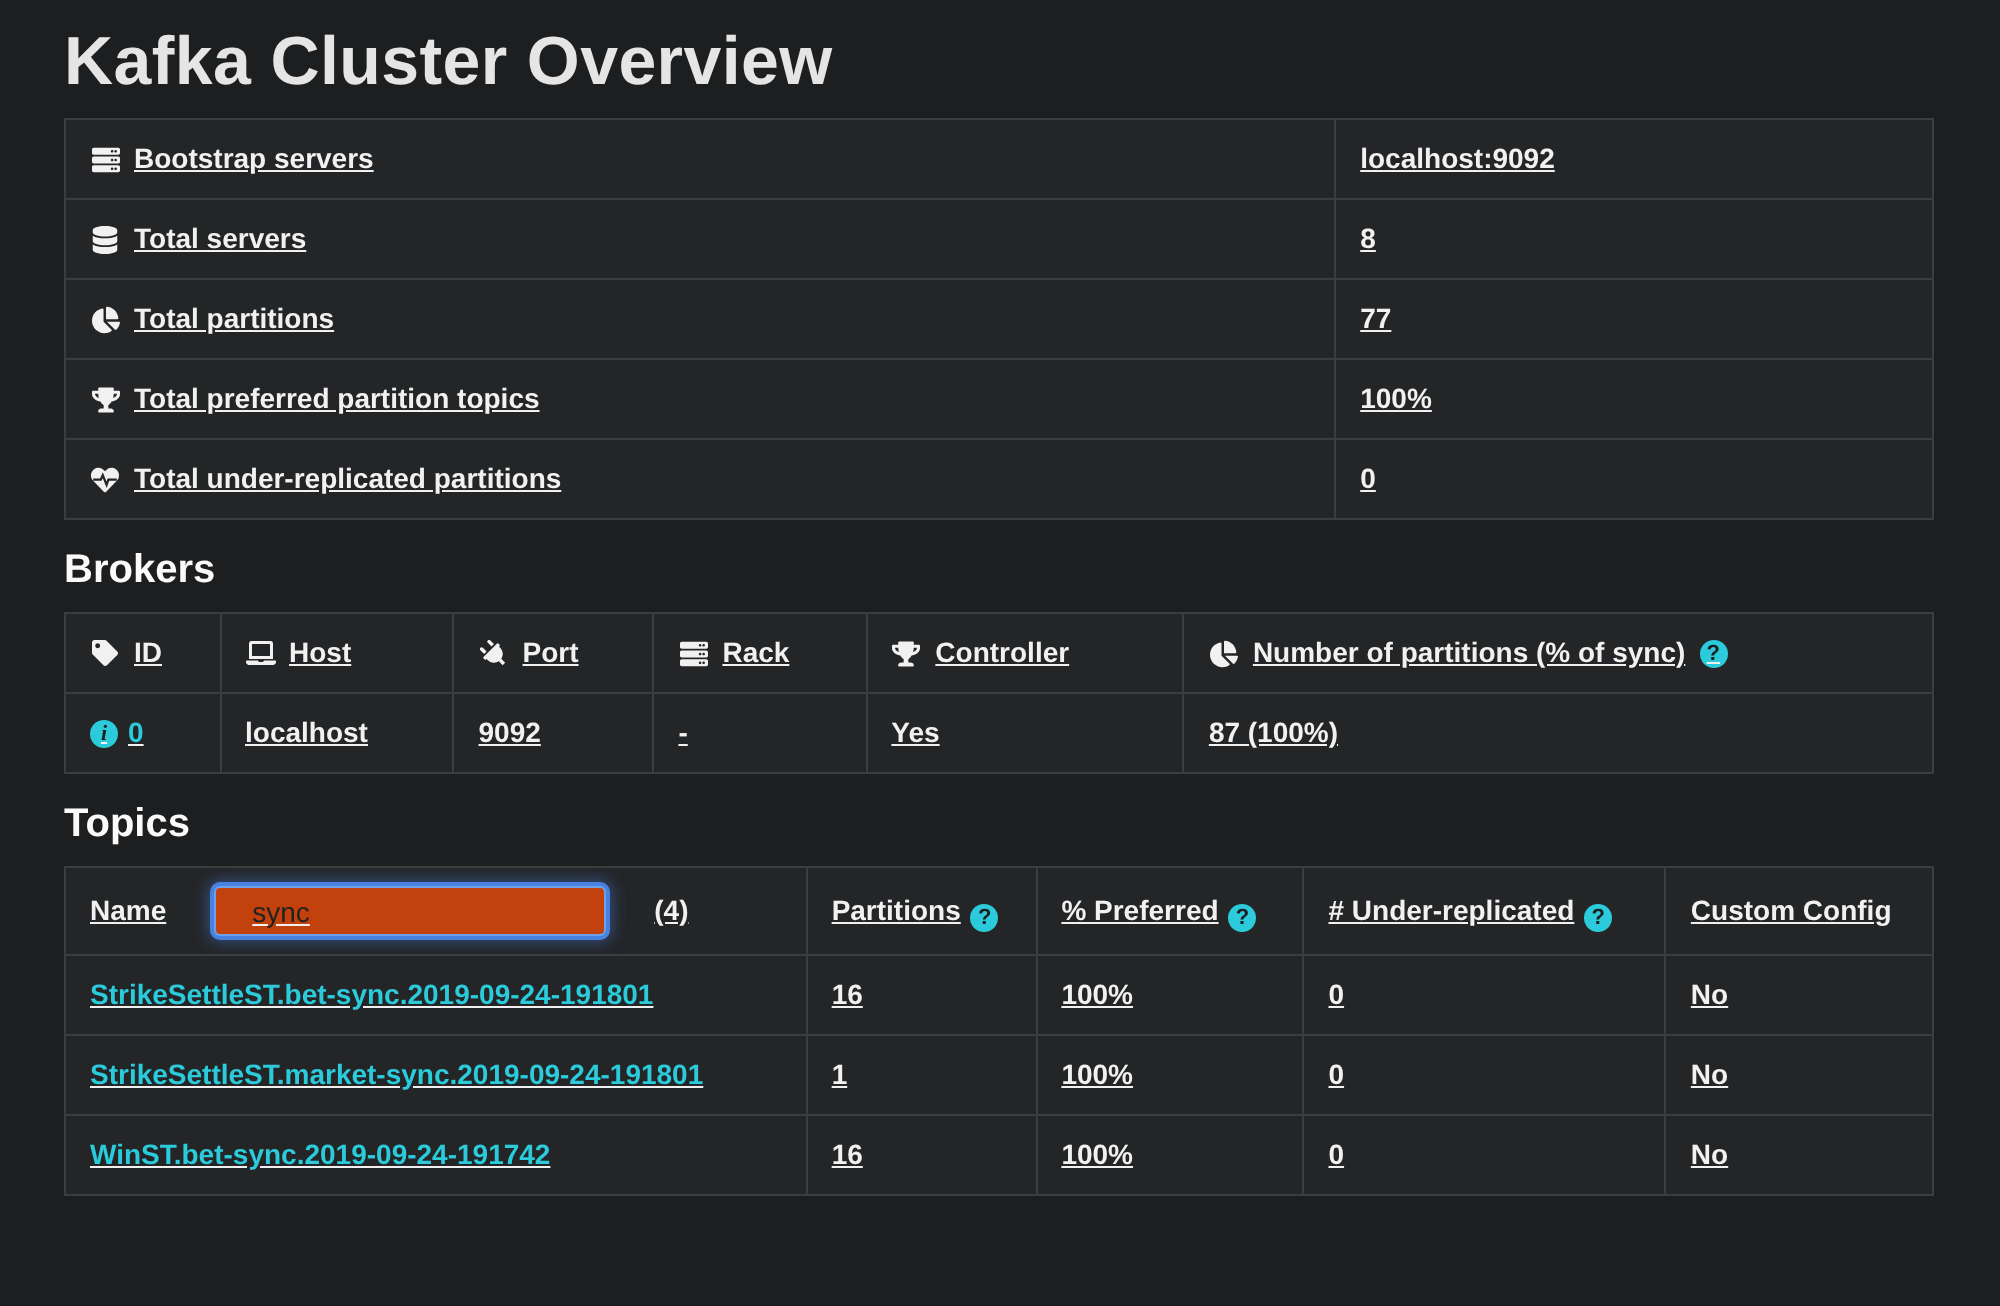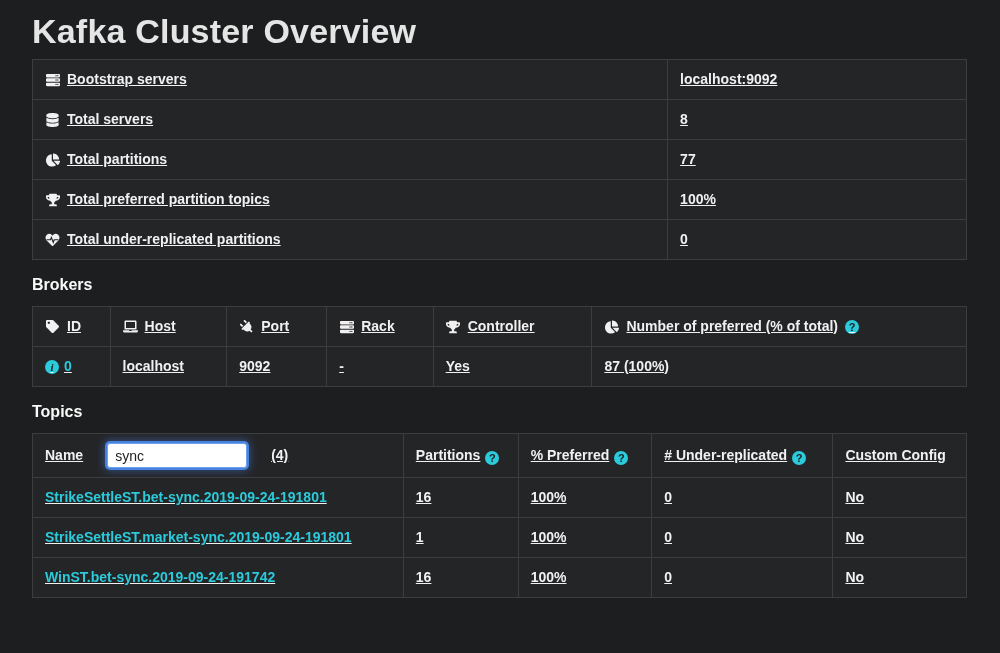--- a/index.html
+++ b/index.html
@@ -9,21 +9,21 @@
     background: #1d1e1f;
     color: #f1f1f1;
     font-family: "Liberation Sans", sans-serif;
     padding: 16px 33px 16px 32px;
   }
   h1 {
     font-size: 34px; font-weight: 700; margin: 0 0 13px 0;
     color: #e5e5e5; letter-spacing: .2px; line-height: 30px;
   }
   h2 {
-    font-size: 16px; font-weight: 600; margin: 13px 0 9px 0;
+    font-size: 20px; font-weight: 600; margin: 13px 0 9px 0;
     color: #fafafa; line-height: 24px;
   }
   table.tbl {
     width: 100%; border-collapse: collapse; table-layout: fixed;
     background: #242527; border: 1px solid #56585a;
   }
   .tbl th, .tbl td {
     border: 1px solid #3b3d3f;
     padding: 10px 12px;
     font-size: 14px; font-weight: 700; line-height: 19px;
@@ -40,26 +40,26 @@
     display: inline-flex; width: 14px; height: 14px; border-radius: 50%;
     background: #2bcbdb; color: #1d1e1f;
     font-size: 11px; font-weight: 700; line-height: 14px;
     align-items: center; justify-content: center; flex: 0 0 auto;
     cursor: pointer;
   }
   .badge.inline { margin-left: 5px; vertical-align: -2px; }
   .badge.info-badge { font-family: "Liberation Serif", serif; font-style: italic; }
   .filter-cell { display: flex; align-items: center; gap: 24px; }
   input.filter-input {
-    width: 140px; height: 25px;
-    background: #ffffff; color: #222;
+    width: 196px; height: 25px;
+    background: #c2410c; color: #222;
     border: 1px solid #6fa0ea; border-radius: 3px;
     box-shadow: 0 0 0 2px rgba(74, 134, 232, 0.95), 0 0 8px 3px rgba(74, 134, 232, 0.45);
     font-family: "Liberation Sans", sans-serif; font-size: 14px;
-    padding: 2px 7px; outline: none;
+    padding: 2px 18px; outline: none;
   }
   .topics-head th { padding-top: 9px; padding-bottom: 9px; }
 </style>
 </head>
 <body>
 
 <svg width="0" height="0" style="position:absolute" aria-hidden="true">
   <defs>
     <symbol id="i-server" viewBox="0 0 512 512">
         <path fill="currentColor" d="M480 160H32c-17.7 0-32-14.3-32-32V64c0-17.7 14.3-32 32-32h448c17.7 0 32 14.3 32 32v64c0 17.7-14.3 32-32 32zm-48-88c-13.3 0-24 10.7-24 24s10.7 24 24 24 24-10.7 24-24-10.7-24-24-24zm-64 0c-13.3 0-24 10.7-24 24s10.7 24 24 24 24-10.7 24-24-10.7-24-24-24zm112 248H32c-17.7 0-32-14.3-32-32v-64c0-17.7 14.3-32 32-32h448c17.7 0 32 14.3 32 32v64c0 17.7-14.3 32-32 32zm-48-88c-13.3 0-24 10.7-24 24s10.7 24 24 24 24-10.7 24-24-10.7-24-24-24zm-64 0c-13.3 0-24 10.7-24 24s10.7 24 24 24 24-10.7 24-24-10.7-24-24-24zm112 248H32c-17.7 0-32-14.3-32-32v-64c0-17.7 14.3-32 32-32h448c17.7 0 32 14.3 32 32v64c0 17.7-14.3 32-32 32zm-48-88c-13.3 0-24 10.7-24 24s10.7 24 24 24 24-10.7 24-24-10.7-24-24-24zm-64 0c-13.3 0-24 10.7-24 24s10.7 24 24 24 24-10.7 24-24-10.7-24-24-24z"></path>
@@ -229,21 +229,21 @@
               <span>Controller</span>
             </span>
           </th>
       <th>
             <span class="cell-flex">
               <span class="ic">
                 <svg width="14" height="14">
                   <use href="#i-pie"></use>
                 </svg>
               </span>
-              <span>Number of preferred (% of total)</span>
+              <span>Number of partitions (% of sync)</span>
               <span class="badge">?</span>
             </span>
           </th>
     </tr>
     <tr>
       <td>
             <span class="cell-flex" style="gap:5px">
               <span class="badge info-badge">i</span>
               <a class="lnk">0</a>
             </span>

